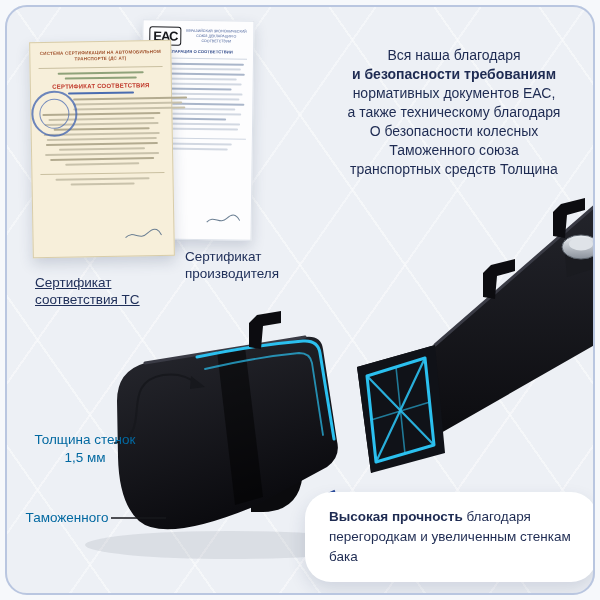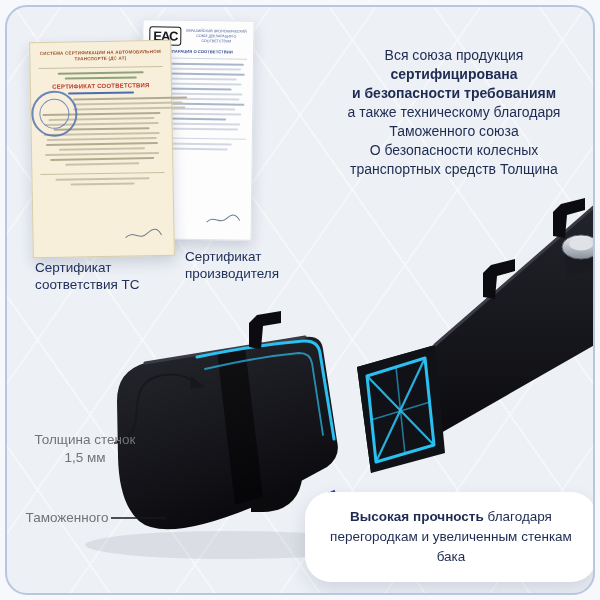--- a/index.html
+++ b/index.html
@@ -34,38 +34,38 @@
       border:1.5px solid #17181c;padding:2px 3px;border-radius:3px;}
   .cert-head-blue{font-size:3.6px;color:#47609a;text-align:center;line-height:1.35;flex:1;padding-top:2px;}
   .cert-sub-blue{font-size:4.2px;color:#3a5390;text-align:center;font-weight:bold;margin:3px 0 2px;}
   .stamp{position:absolute;left:0px;top:48px;width:42px;height:42px;border:2px solid rgba(62,98,176,.75);
       border-radius:50%;display:flex;align-items:center;justify-content:center;}
   .stamp-inner{width:28px;height:28px;border:1px solid rgba(62,98,176,.7);border-radius:50%;}
   .stamp-sm{position:absolute;left:10px;bottom:10px;width:16px;height:16px;border:1.5px solid rgba(62,98,176,.6);border-radius:50%;}
   .sig{position:absolute;right:10px;bottom:14px;}
 
   .caption{position:absolute;color:#20305a;font-size:13.5px;line-height:1.28;text-align:left;z-index:3;}
-  .cap-left{left:30px;top:254px;width:122px;}
+  .cap-left{left:30px;top:269px;width:122px;text-decoration:underline;}
   .cap-right{left:180px;top:243px;width:112px;}
 
   
   .intro{position:absolute;left:308px;top:41px;width:282px;text-align:center;color:#1e2b52;
          font-size:14px;line-height:19px;z-index:3;}
   .intro .b{font-weight:bold;}
 
   
-  .callout{position:absolute;color:#737373;font-size:13.5px;line-height:1.3;text-align:center;z-index:4;}
+  .callout{position:absolute;color:#0369a1;font-size:13.5px;line-height:1.3;text-align:center;z-index:4;}
   .wall{left:28px;top:426px;width:104px;}
   .baffles{left:16px;top:504px;width:92px;}
 
   
   .card{position:absolute;left:300px;top:487px;width:292px;height:90px;background:#ffffff;
         border-radius:26px;box-shadow:0 8px 18px rgba(35,50,90,.14);z-index:5;
         display:flex;align-items:center;justify-content:center;box-sizing:border-box;padding:12px 24px;}
-  .card p{margin:0;font-size:13.5px;line-height:1.5;color:#1e2b52;text-align:center;}
+  .card p{margin:0;font-size:13.5px;line-height:1.5;color:#1e2b52;text-align:left;}
   .card .b{font-weight:bold;}
 </style>
 </head>
 <body>
 
 <div class="canvas">
 
   <svg class="scene" width="600" height="600" viewBox="0 0 600 600">
     <defs>
       <linearGradient id="gRear" x1="0" y1="0" x2="0" y2="1">
@@ -195,26 +195,26 @@
     </div>
     <svg class="sig" width="40" height="14">
       <path d="M2 10 C10 2 16 14 24 6 S36 4 38 8" stroke="#6b7f93" stroke-width="1" fill="none"></path>
     </svg>
   </div>
 
   <div class="caption cap-left">Сертификат соответствия ТС</div>
   <div class="caption cap-right">Сертификат производителя</div>
 
   <div class="intro">
-    <div>Вся союза продукция</div>
-    <div class="b">сертифицирована</div>
+    <div>Вся наша благодаря</div>
     <div class="b">и безопасности требованиям</div>
+    <div>нормативных документов ЕАС,</div>
     <div>а также техническому благодаря</div>
+    <div>О безопасности колесных</div>
     <div>Таможенного союза</div>
-    <div>О безопасности колесных</div>
     <div>транспортных средств Толщина</div>
   </div>
 
   <div class="callout wall">Толщина стенок 1,5&nbsp;мм</div>
   <div class="callout baffles">Таможенного</div>
 
   <div class="card">
     <p><span class="b">Высокая прочность</span><span> благодаря перегородкам и увеличенным стенкам бака</span></p>
   </div>
 

